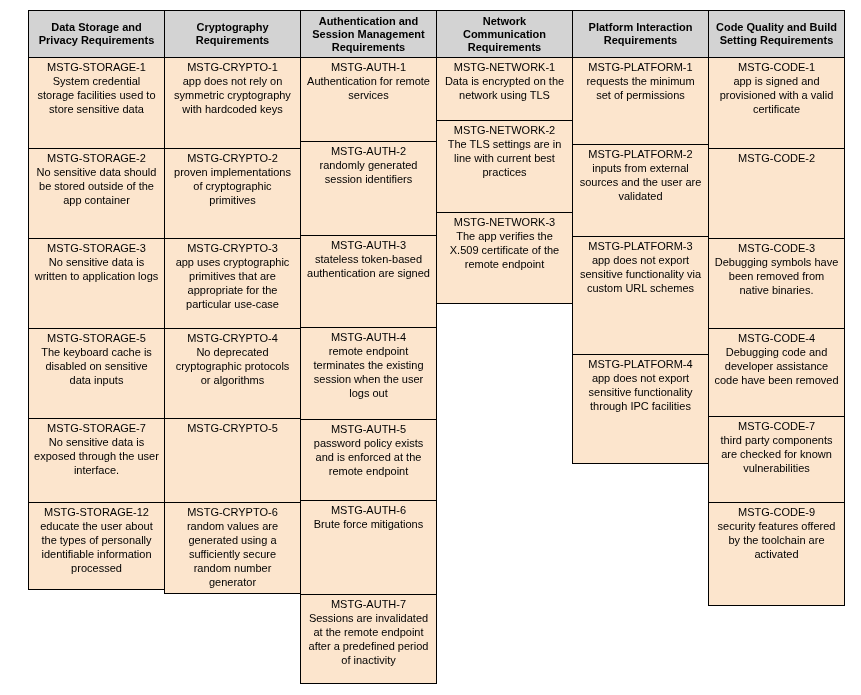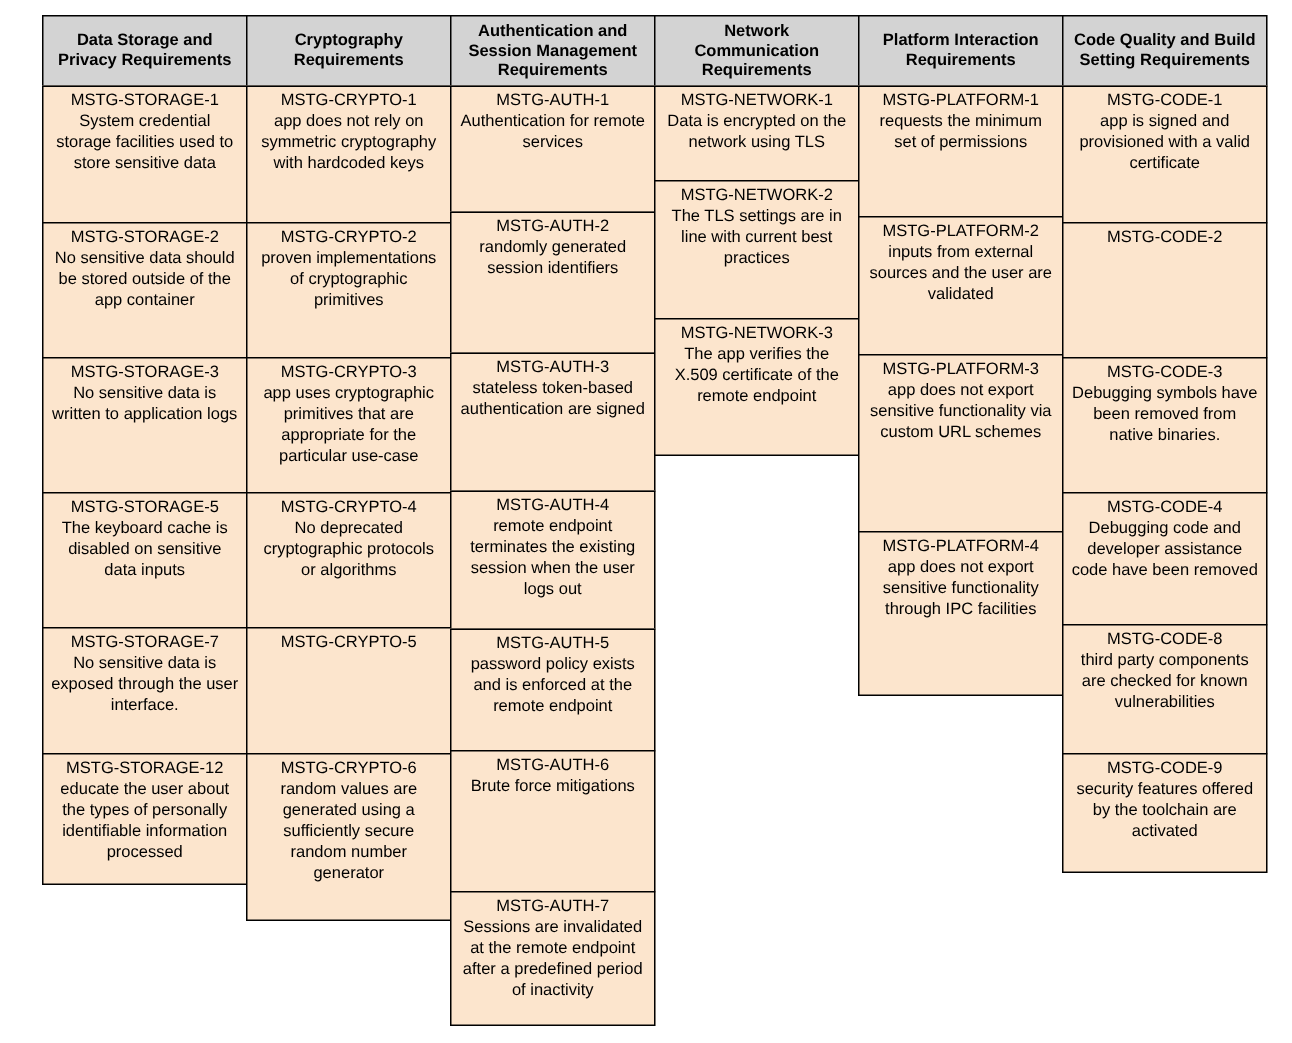--- a/index.html
+++ b/index.html
@@ -101,21 +101,21 @@
       <span class="code">MSTG-CRYPTO-3</span>
       <span class="desc">app uses cryptographic primitives that are appropriate for the particular use-case</span>
     </div>
     <div class="cell" style="height:91px">
       <span class="code">MSTG-CRYPTO-4</span>
       <span class="desc">No deprecated cryptographic protocols or algorithms</span>
     </div>
     <div class="cell" style="height:85px">
       <span class="code">MSTG-CRYPTO-5</span>
     </div>
-    <div class="cell" style="height:112px">
+    <div class="cell" style="height:92px">
       <span class="code">MSTG-CRYPTO-6</span>
       <span class="desc">random values are generated using a sufficiently secure random number generator</span>
     </div>
   </div>
 
   <div class="col">
     <div class="hdr">Authentication and Session Management Requirements</div>
     <div class="cell" style="height:85px">
       <span class="code">MSTG-AUTH-1</span>
       <span class="desc">Authentication for remote services</span>
@@ -193,22 +193,22 @@
     </div>
     <div class="cell" style="height:91px">
       <span class="code">MSTG-CODE-3</span>
       <span class="desc">Debugging symbols have been removed from native binaries.</span>
     </div>
     <div class="cell" style="height:89px">
       <span class="code">MSTG-CODE-4</span>
       <span class="desc">Debugging code and developer assistance code have been removed</span>
     </div>
     <div class="cell" style="height:87px">
-      <span class="code">MSTG-CODE-8</span>
+      <span class="code">MSTG-CODE-7</span>
       <span class="desc">third party components are checked for known vulnerabilities</span>
     </div>
-    <div class="cell" style="height:80px">
+    <div class="cell" style="height:104px">
       <span class="code">MSTG-CODE-9</span>
       <span class="desc">security features offered by the toolchain are activated</span>
     </div>
   </div>
 
 </div>
 
 </body></html>

